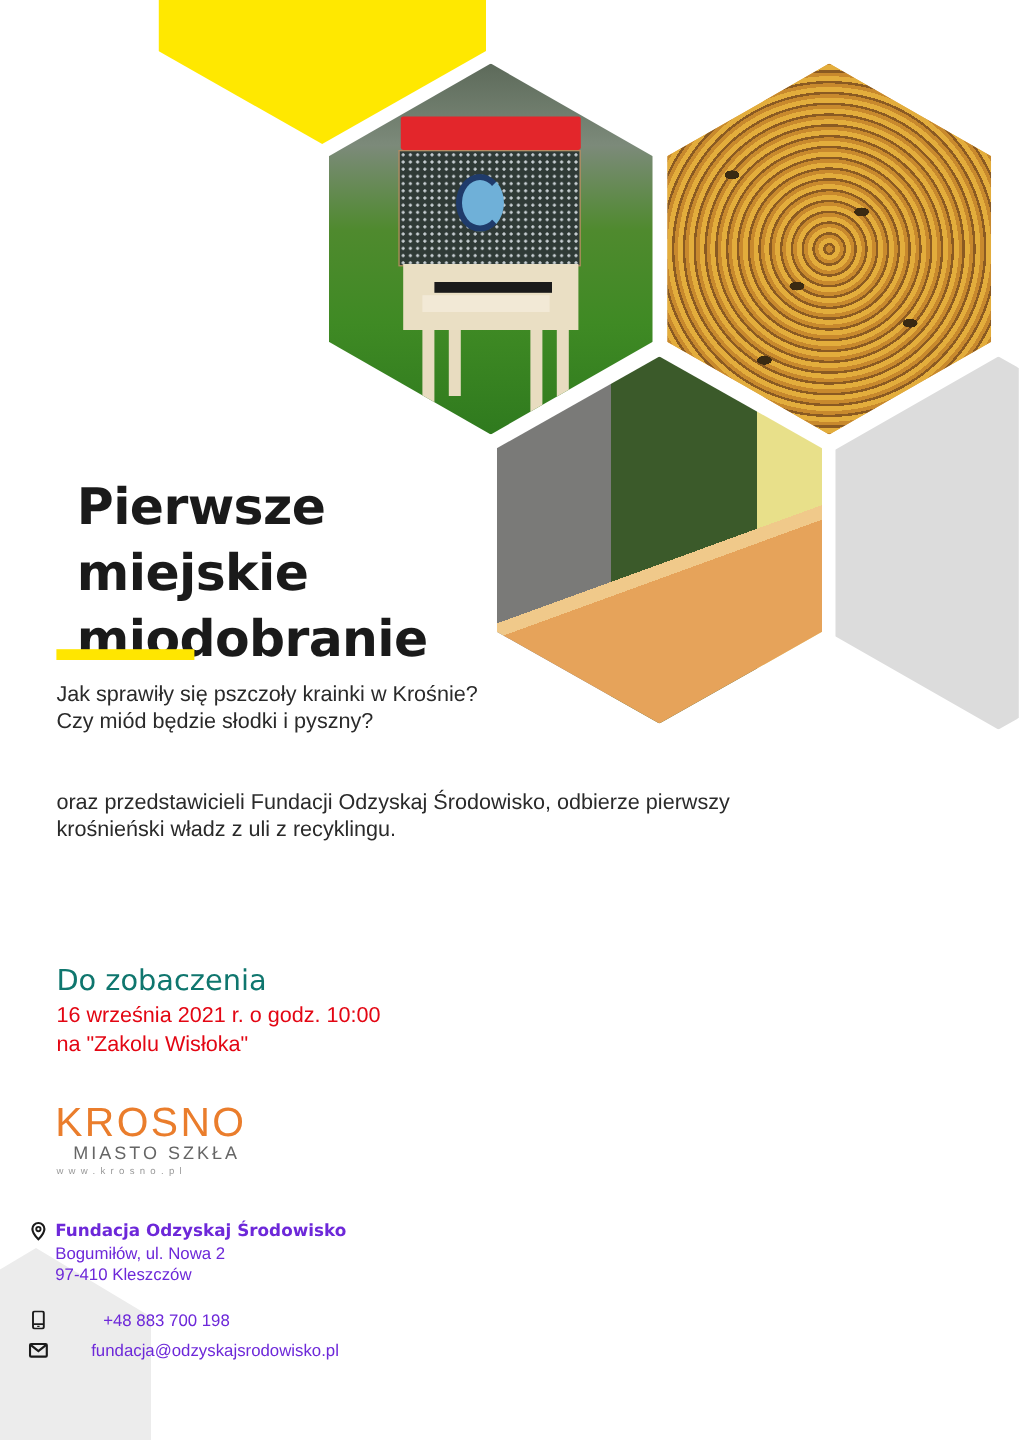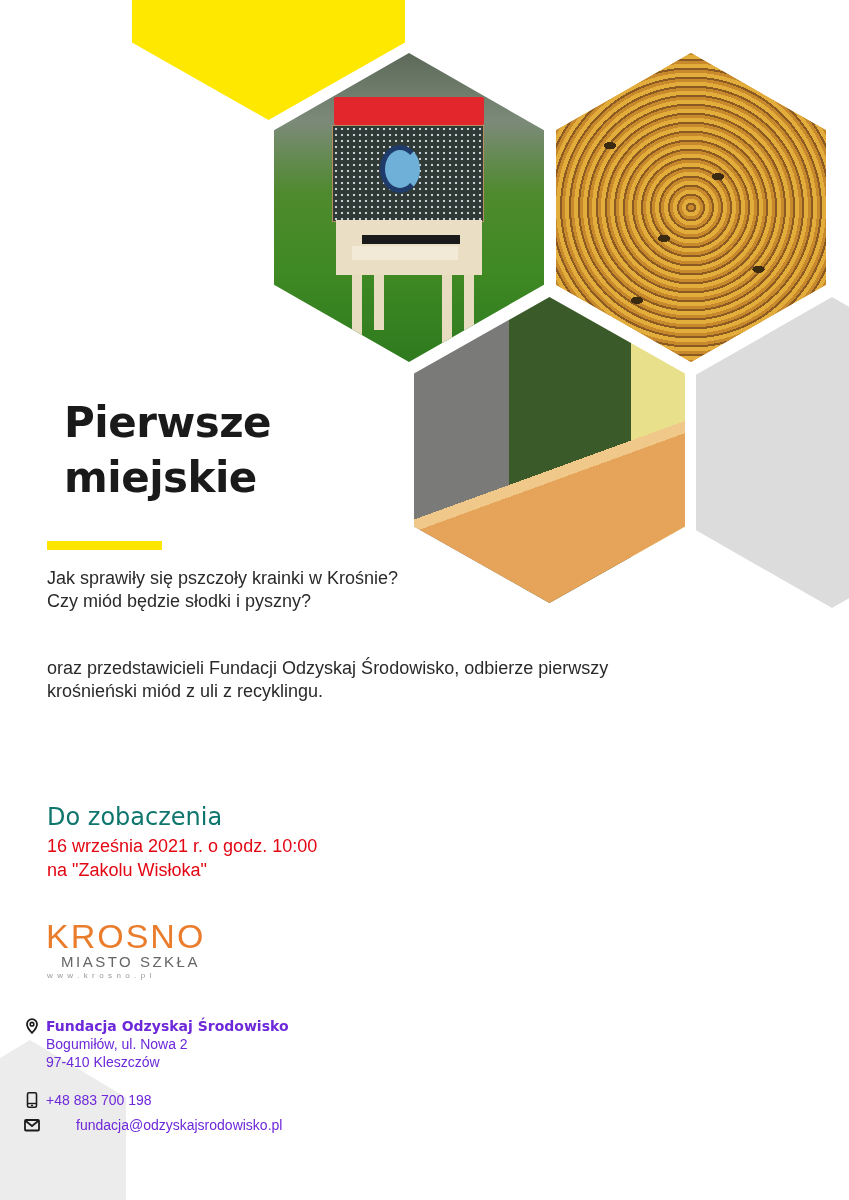--- a/index.html
+++ b/index.html
@@ -78,21 +78,21 @@
   #logo { position:absolute; left: 46px; top: 919px; }
   #logo-main { font-size: 34px; letter-spacing: 2px; color: #ea7d2c; line-height: 34px; font-weight: normal; }
   #logo-sub { font-size: 15px; letter-spacing: 2.5px; color: #666; line-height: 18px; margin-left: 15px; }
   #logo-url { font-size: 8px; letter-spacing: 4.4px; color: #999; line-height: 10px; margin-left: 1px; }
 
   .contact { position:absolute; left: 24px; display:flex; align-items:flex-start; }
   .contact .icon { width: 16px; height: 16px; margin-right: 6px; margin-top: 1px; flex: none; }
   .contact .txt { font-size: 14px; line-height: 18px; color: #6d28d9; }
   #contact-org { top: 1017px; }
   #contact-org .name { font-family:"DejaVu Sans", sans-serif; font-weight: bold; font-size: 14px; }
-  #contact-phone { top: 1091px; }
+  #contact-phone { top: 1091px; gap: 40px; }
   #contact-email { top: 1116px; gap: 34px; }
 </style>
 </head>
 <body>
 
 <div id="hex-yellow" class="hex"></div>
 <div id="hex-gray-right" class="hex"></div>
 <div id="hex-gray-left" class="hex"></div>
 
 <div id="hex-hive" class="hex">
@@ -106,31 +106,32 @@
   <div class="leg l2"></div>
   <div class="leg l3"></div>
   <div class="leg l4"></div>
 </div>
 <div id="hex-bees" class="hex"></div>
 <div id="hex-beekeeper" class="hex"></div>
 
 <h1 id="title">
   <span>Pierwsze</span>
   <span>miejskie</span>
+  <span>miodobranie</span>
 </h1>
 <div id="title-underline"></div>
 
 <p id="intro" class="p">
   <span>Jak sprawiły się pszczoły krainki w Krośnie?</span>
   <span>Czy miód będzie słodki i pyszny?</span>
 </p>
 
 <p id="body-text" class="p">
   <span>oraz przedstawicieli Fundacji Odzyskaj Środowisko, odbierze pierwszy</span>
-  <span>krośnieński miód z uli z recyklingu.</span>
+  <span>krośnieński władz z uli z recyklingu.</span>
 </p>
 
 <h2 id="cta-title">Do zobaczenia</h2>
 <p id="cta-date" class="cta-line">16 września 2021 r. o godz. 10:00</p>
 <p id="cta-place" class="cta-line">na "Zakolu Wisłoka"</p>
 
 <div id="logo">
   <div id="logo-main">KROSNO</div>
   <div id="logo-sub">MIASTO SZKŁA</div>
   <div id="logo-url">www.krosno.pl</div>

